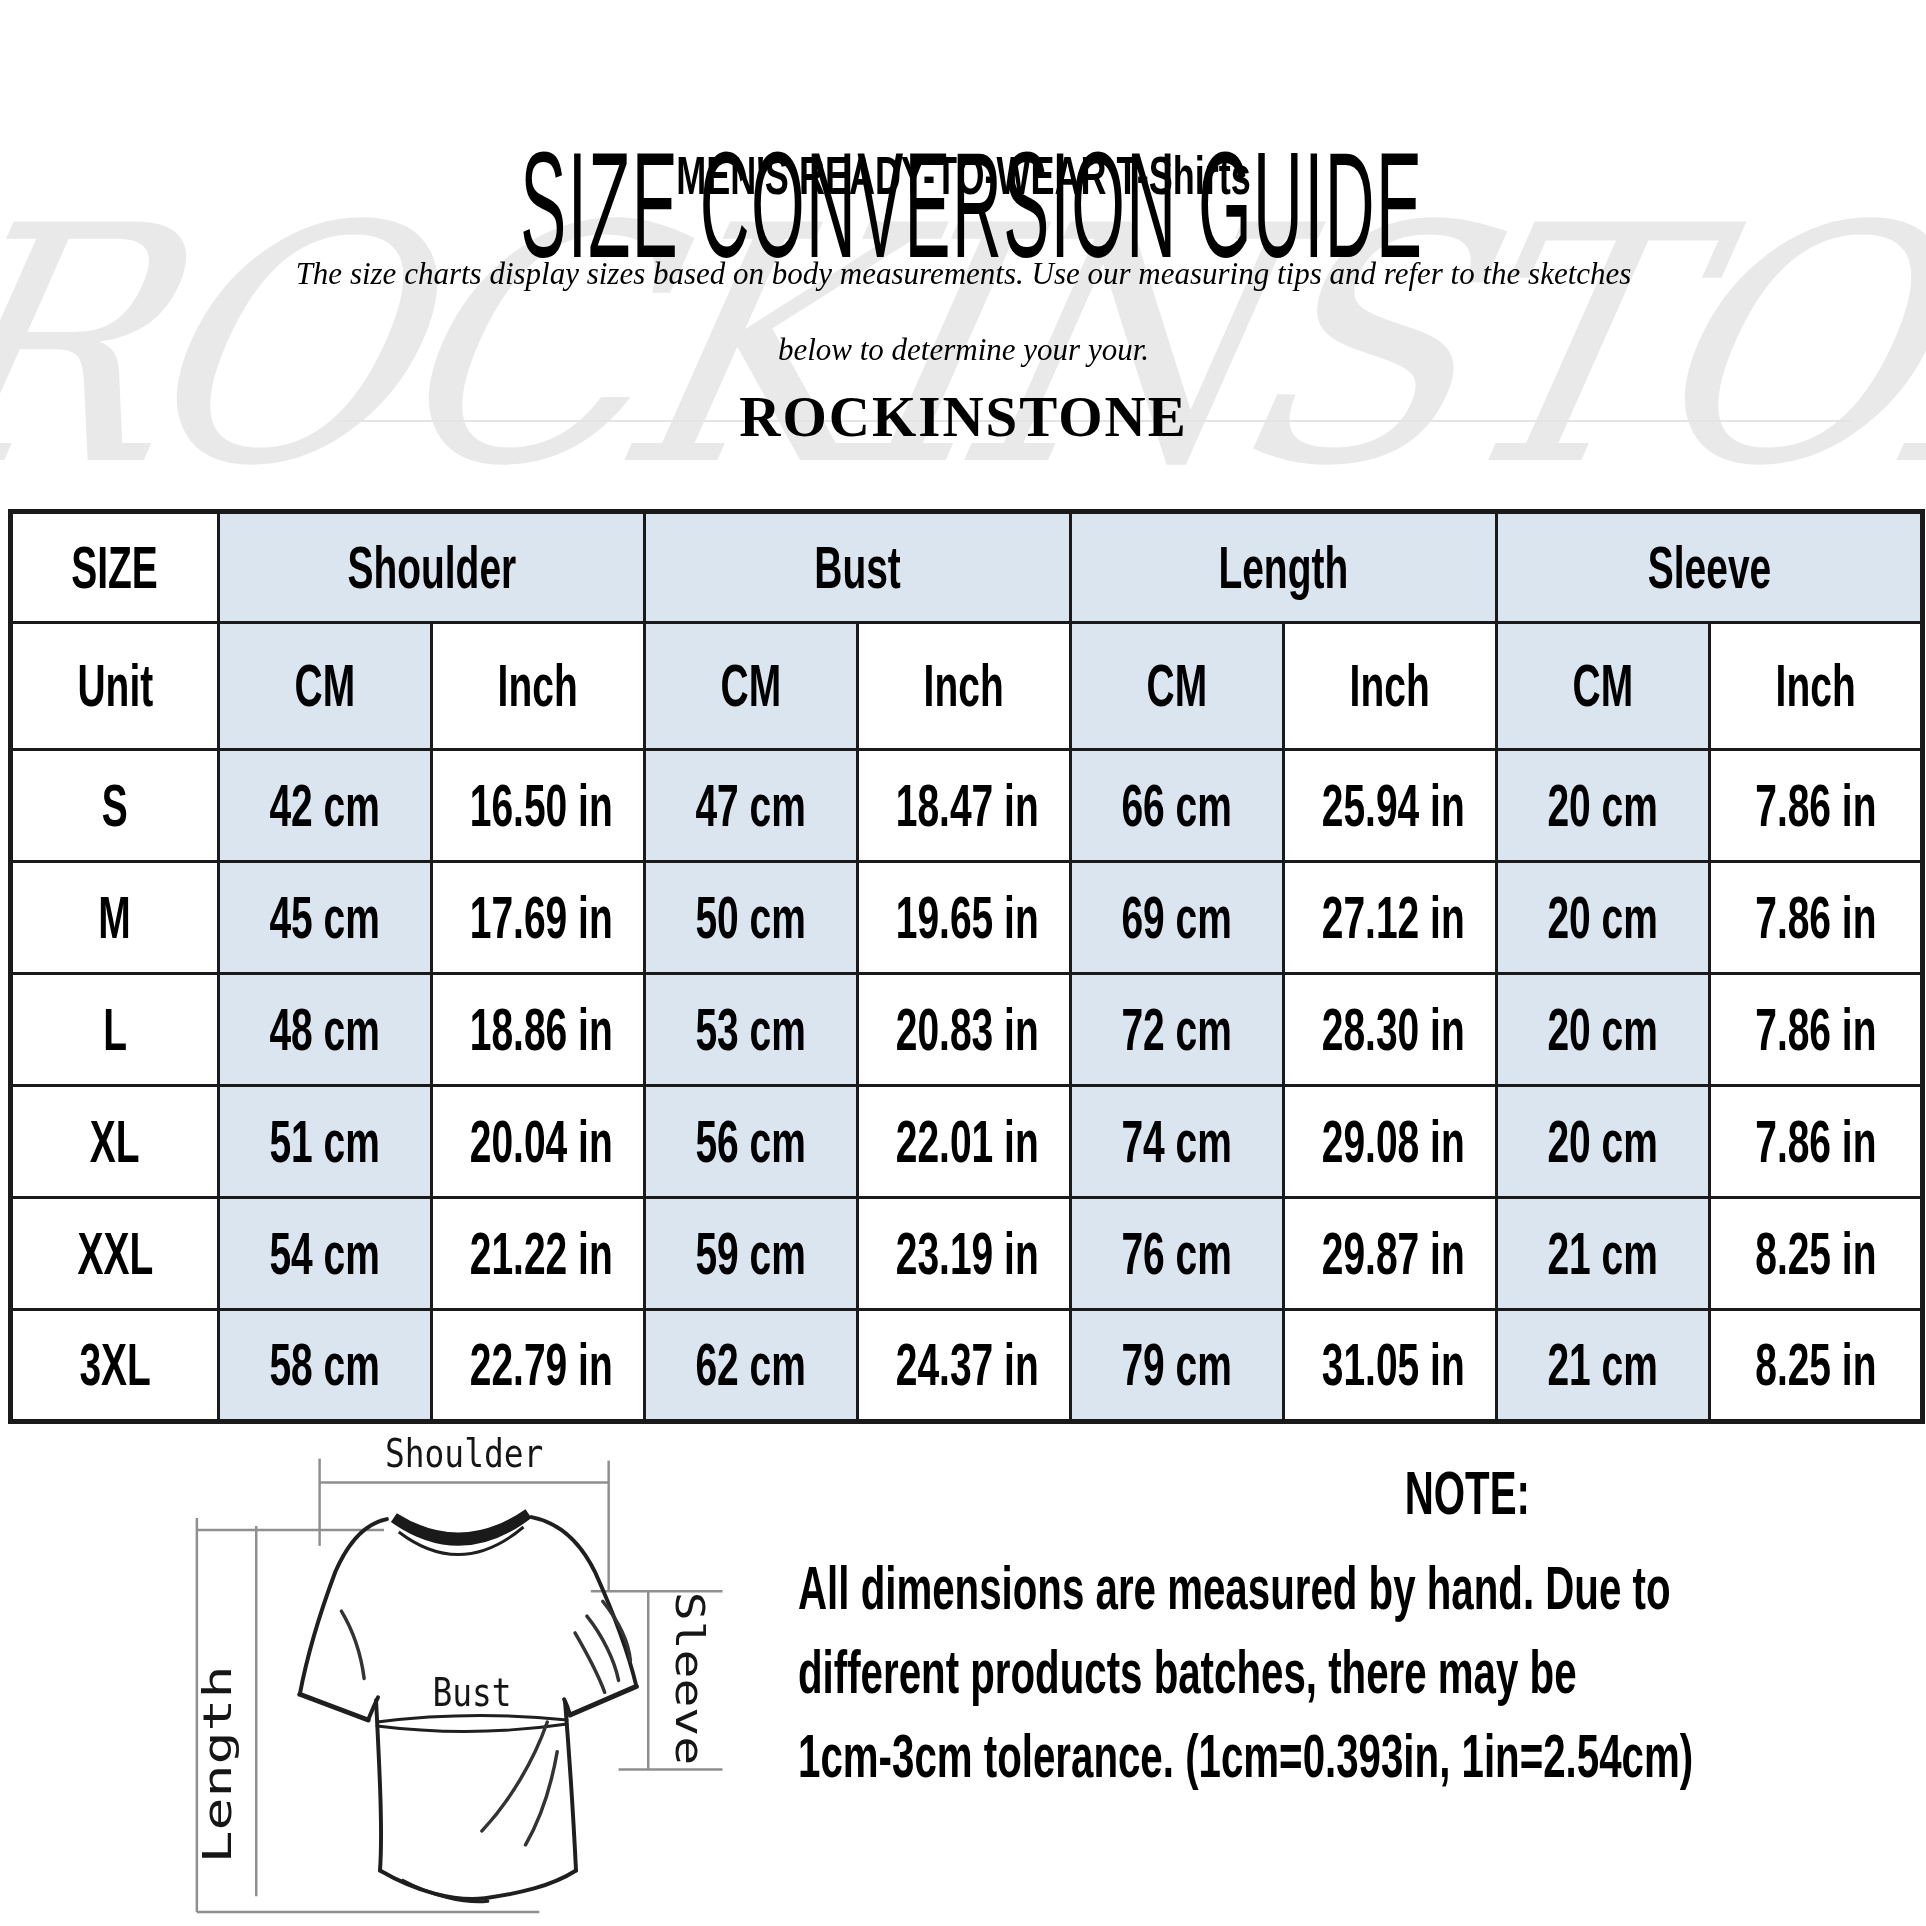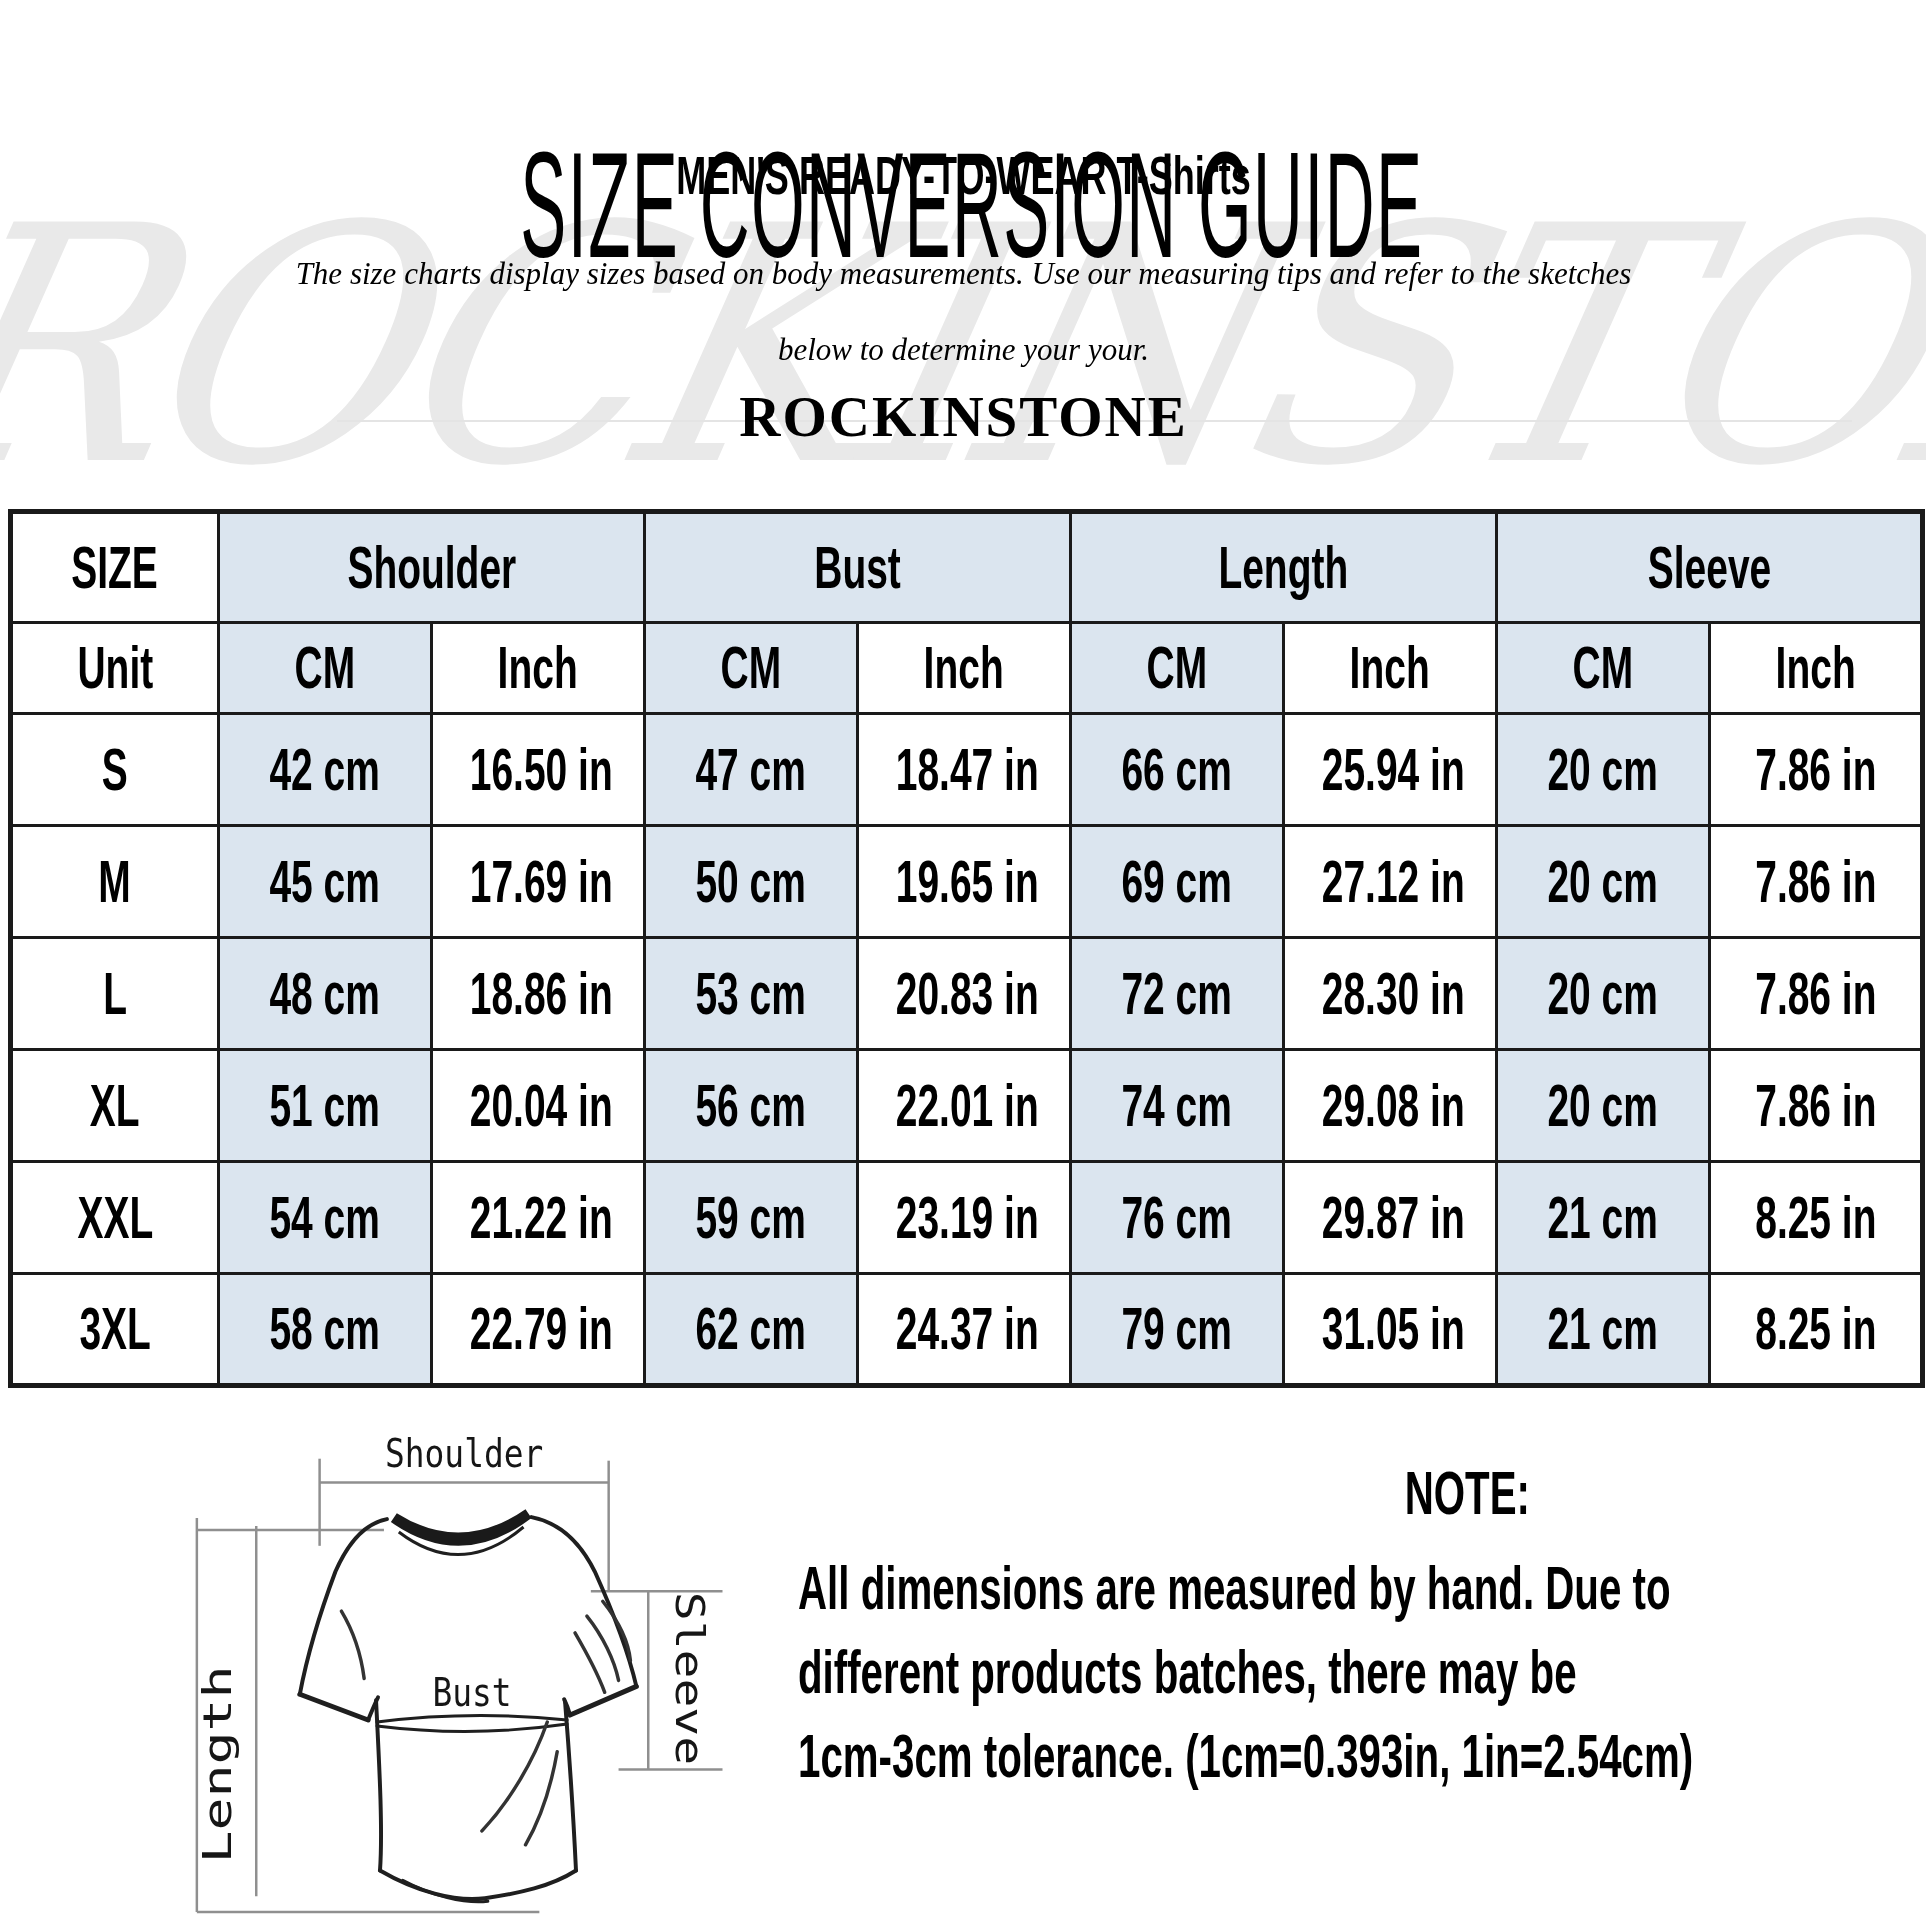--- a/index.html
+++ b/index.html
@@ -45,21 +45,21 @@
     position:absolute; top:509px; left:8px; width:1911px;
     border-collapse:collapse; table-layout:fixed; z-index:1;
     background:#fff;
   }
   .size-table th, .size-table td {
     border:3px solid #1a1a1a; padding:0; text-align:center; vertical-align:middle;
     font-size:59px; font-weight:700; color:#000; overflow:hidden;
   }
   .size-table { border:5px solid #1a1a1a; }
   .size-table thead tr.group-row { height:111px; }
-  .size-table thead tr.unit-row  { height:91px; }
+  .size-table thead tr.unit-row  { height:127px; }
   .size-table tbody tr           { height:112px; }
   .c-blue  { background:#dbe5ef; }
   .c-white { background:#ffffff; }
   .cnd { display:inline-block; transform:scaleX(0.66); transform-origin:50% 50%; white-space:nowrap; }
   
   .diagram { position:absolute; left:183px; top:1423px; width:589px; height:504px; z-index:1; }
   .note {
     position:absolute; left:798px; top:1459px; width:1109px; z-index:1;
     font-weight:700; text-align:right;
   }

